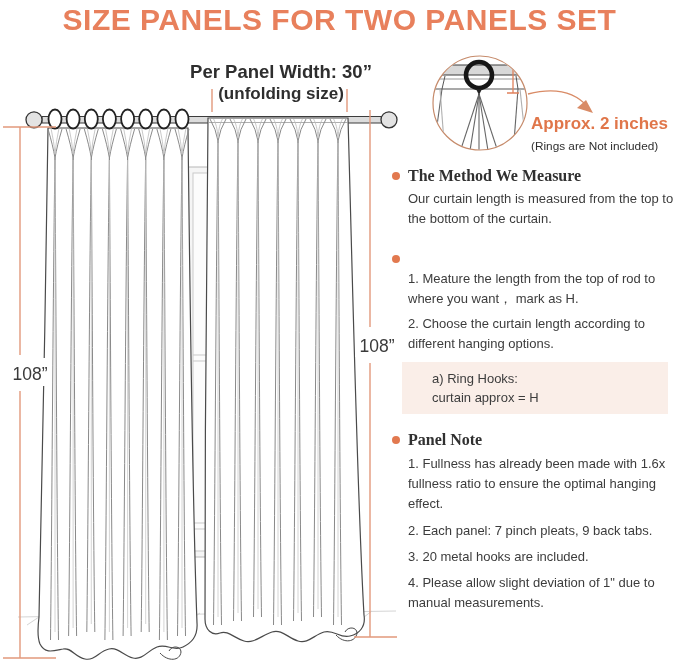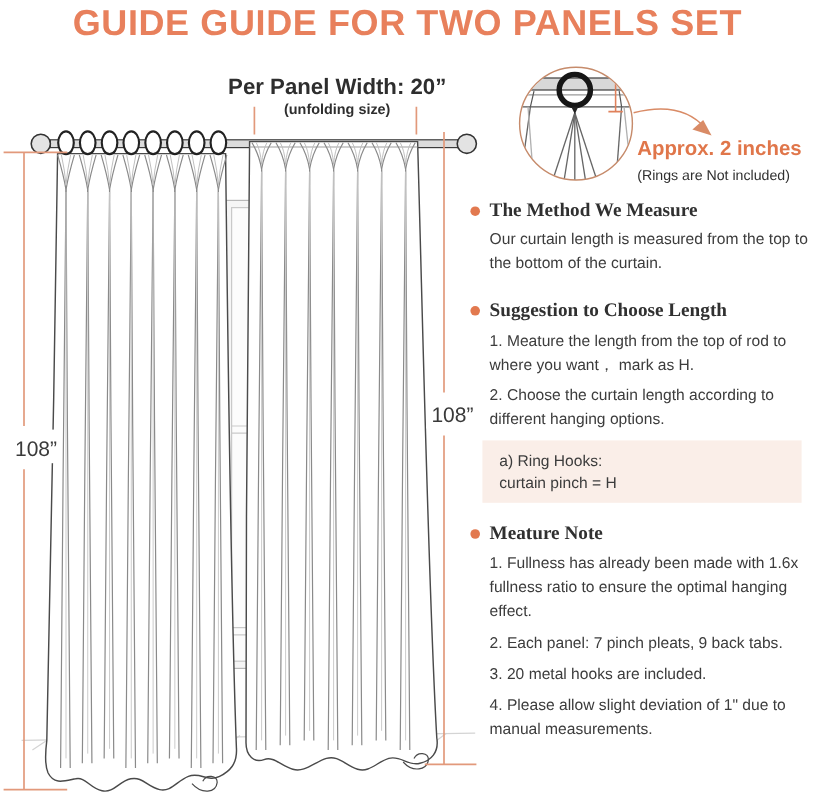--- a/index.html
+++ b/index.html
@@ -5,44 +5,44 @@
   html,body{margin:0;padding:0;background:#fff;}
   #stage{position:relative;width:679px;height:664px;background:#fff;overflow:hidden;
          font-family:"Liberation Sans","DejaVu Sans",sans-serif;color:#3a3a3a;}
   .abs{position:absolute;}
   
   #title{left:0;top:3px;width:679px;text-align:center;font-size:30px;font-weight:bold;
          letter-spacing:.5px;color:#E8805C;white-space:nowrap;}
   
   #width-label{left:176px;top:61px;width:210px;text-align:center;font-size:18.5px;
                font-weight:bold;color:#2e2e2e;white-space:nowrap;}
-  #width-sub{left:176px;top:84px;width:210px;text-align:center;font-size:12px;
+  #width-sub{left:176px;top:84px;width:210px;text-align:center;font-size:17px;
              font-weight:bold;color:#2e2e2e;}
   
   #gap-label{left:531px;top:114px;font-size:17px;font-weight:bold;color:#E0764A;white-space:nowrap;}
   #gap-sub{left:531px;top:139px;font-size:11.8px;color:#2f2f2f;white-space:nowrap;}
   
   #col{left:392px;top:166px;width:292px;}
   .sec-h{display:flex;align-items:flex-start;margin:0;}
   .bullet{width:8px;height:8px;border-radius:50%;background:#E2794F;margin:6px 8px 0 0;flex:0 0 8px;}
   .sec-h .ht{font-size:16px;font-weight:bold;color:#303030;line-height:19px;font-family:Liberation Serif, serif;}
   .para{margin:0 0 0 16px;font-size:13px;line-height:20px;color:#3c3c3c;}
   .mt4{margin-top:4px;} .mt5{margin-top:5px;} .mt6{margin-top:6px;} .mt7{margin-top:7px;} .mt16{margin-top:16px;} .mt20{margin-top:20px;}
   #formula-box{margin:8px 0 0 10px;background:#FAEEE8;padding:7px 0 7px 14px;width:252px;}
-  #formula-box .para{margin-left:0;line-height:19px;}
+  #formula-box .para{margin-left:16px;line-height:19px;}
   .gap4{margin-top:4px;}
   svg{display:block;}
   svg text{font-family:"Liberation Sans","DejaVu Sans",sans-serif;}
 </style>
 </head>
 <body>
 
 <div id="stage">
 
-  <div class="abs" id="title">GUIDE GUIDE FOR TWO PANELS SET</div>
+  <div class="abs" id="title">SIZE PANELS FOR TWO PANELS SET</div>
 
   <svg class="abs" style="left:0;top:55px;" width="400" height="609" viewBox="0 0 400 609">
 
     <g stroke="#d4d4d4" stroke-width="1" fill="none">
       <path d="M18,562 L396,556"></path>
       <path d="M42,560 l-15,10"></path>
         <path d="M200,558 l-14,10"></path>
         <path d="M372,556 l-12,9"></path>
     </g>
 
@@ -216,21 +216,21 @@
       <path d="M370,55 V272"></path>
         <path d="M370,308 V582"></path>
         <path d="M354,582 H397"></path>
     </g>
     <rect x="9" y="303" width="42" height="28" fill="#fff"></rect>
     <text x="30" y="325" text-anchor="middle" font-size="17.5" fill="#3a3a3a">108”</text>
     <rect x="355" y="276" width="44" height="26" fill="#fff"></rect>
     <text x="377" y="297" text-anchor="middle" font-size="17.5" fill="#3a3a3a">108”</text>
   </svg>
 
-  <div class="abs" id="width-label">Per Panel Width: 20”</div>
+  <div class="abs" id="width-label">Per Panel Width: 30”</div>
   <div class="abs" id="width-sub">(unfolding size)</div>
 
   <svg class="abs" style="left:415px;top:45px;" width="190" height="128" viewBox="0 0 190 128">
     <defs>
         <clipPath id="insetClip">
           <circle cx="65" cy="58" r="46.5"></circle>
         </clipPath>
       </defs>
     <circle cx="65" cy="58" r="47" fill="#ffffff" stroke="#C68B6B" stroke-width="1.2"></circle>
     <g clip-path="url(#insetClip)">
@@ -266,33 +266,32 @@
 
   <div class="abs" id="col">
     <div class="sec-h">
       <span class="bullet"></span>
       <span class="ht">The Method We Measure</span>
     </div>
     <p class="para mt4">Our curtain length is measured from the top to the bottom of the curtain.</p>
 
     <div class="sec-h mt20">
       <span class="bullet"></span>
-      <span class="ht">Suggestion to Choose Length</span>
     </div>
     <p class="para mt6">1. Meature the length from the top of rod to where you want，  mark as H.</p>
     <p class="para mt5">2. Choose the curtain length according to different hanging options.</p>
 
     <div id="formula-box">
       <p class="para">a) Ring Hooks:</p>
-      <p class="para">curtain pinch = H</p>
+      <p class="para">curtain approx = H</p>
     </div>
 
     <div class="sec-h mt16">
       <span class="bullet"></span>
-      <span class="ht">Meature Note</span>
+      <span class="ht">Panel Note</span>
     </div>
     <p class="para mt5">1. Fullness has already been made with 1.6x fullness ratio to ensure the optimal hanging effect.</p>
     <p class="para mt7">2. Each panel: 7 pinch pleats, 9 back tabs.</p>
     <p class="para mt6">3. 20 metal hooks are included.</p>
     <p class="para mt6">4. Please allow slight deviation of 1" due to manual measurements.</p>
   </div>
 
 </div>
 
 </body></html>

